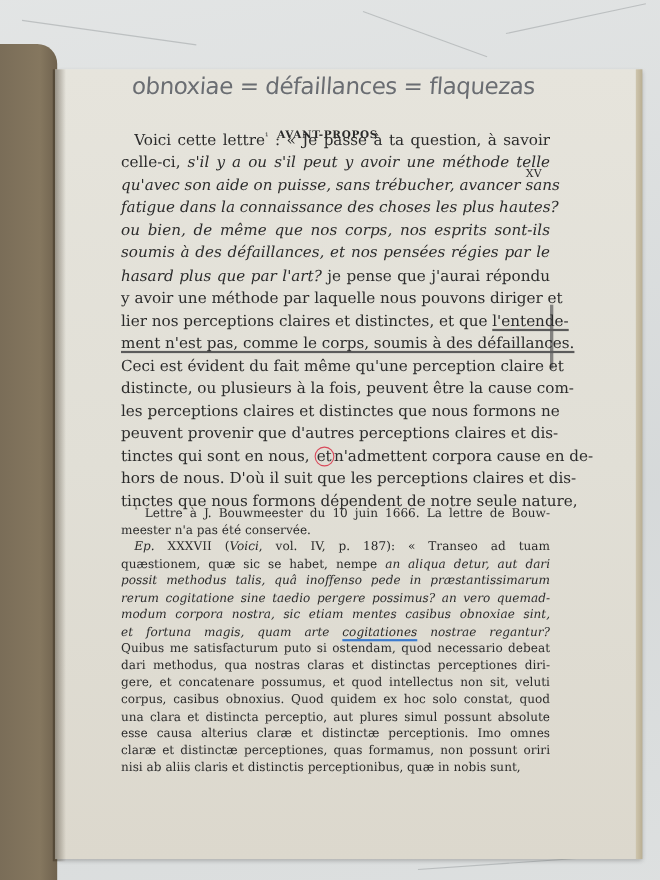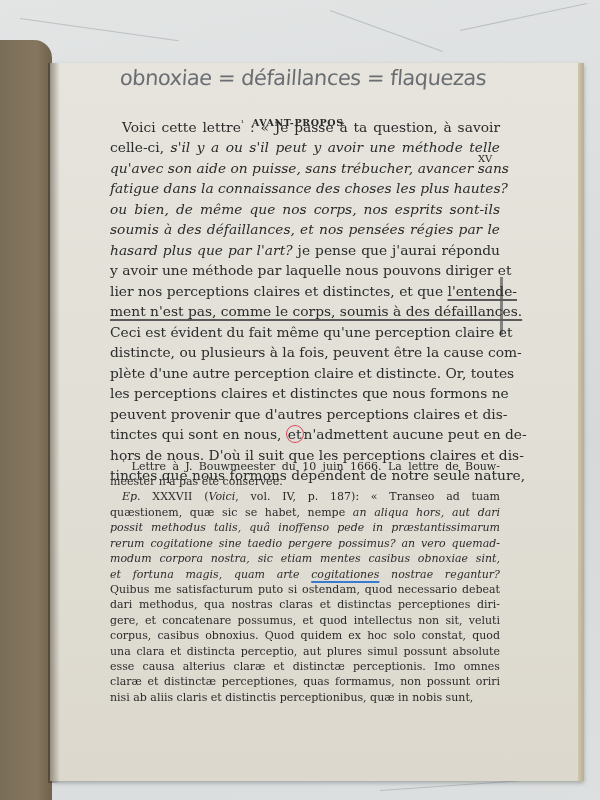--- a/index.html
+++ b/index.html
@@ -91,33 +91,32 @@
   <span class="line it"><span class="ul-red">qu'avec son aide on puisse</span><span>, sans trébucher, </span><span class="ul-red">avancer</span><span> sans</span></span>
   <span class="line it"><span>fatigue </span><span class="ul-red">dans la connaissance des choses</span><span> les plus hautes?</span></span>
   <span class="line it">ou bien, de même que nos corps, nos esprits sont-ils</span>
   <span class="line it">soumis à des défaillances, et nos pensées régies par le</span>
   <span class="line"><span class="it">hasard plus que par l'art?</span><span> je pense que j'aurai répondu</span></span>
   <span class="line ul-red">y avoir une méthode par laquelle nous pouvons diriger et</span>
   <span class="line"><span class="ul-red">lier</span><span> nos </span><span class="ul-red">perceptions</span><span> claires et distinctes, et que </span><span class="ul-gray">l'entende-</span></span>
   <span class="line ul-gray">ment n'est pas, comme le corps, soumis à des défaillances.</span>
   <span class="line">Ceci est évident du fait même qu'une perception claire et</span>
   <span class="line">distincte, ou plusieurs à la fois, peuvent être la cause com-</span>
-  <span class="line"><span>plète d'une autre perception claire et distincte. Or, </span><span class="ul-red">toutes</span></span>
   <span class="line"><span class="ul-red">les perceptions claires et distinctes</span><span> que nous formons ne</span></span>
   <span class="line"><span class="ul-red">peuvent provenir que d'autres perceptions</span><span> claires et dis-</span></span>
-  <span class="line"><span>tinctes </span><span class="ul-red">qui sont en nous,</span><span> </span><span class="circle-red">et</span><span class="ul-red">n'admettent aucune peut en de-</span></span>
+  <span class="line"><span>tinctes </span><span class="ul-red">qui sont en nous,</span><span> </span><span class="circle-red">et</span><span class="ul-red">n'admettent corpora cause en de-</span></span>
   <span class="line"><span class="ul-red">hors de nous</span><span>. D'où il suit que les perceptions claires et dis-</span></span>
   <span class="line last-line">tinctes que nous formons dépendent de notre seule nature,</span>
 </div>
 
 <div class="footnotes">
   <span class="line indent"><span class="sup">¹</span> <span>Lettre à J. Bouwmeester du 10 juin 1666. La lettre de Bouw-</span></span>
   <span class="line last-line">meester n'a pas été conservée.</span>
   <span class="line indent"><span class="it">Ep.</span><span> XXXVII (</span><span class="it">Voici</span><span>, vol. IV, p. 187): « Transeo ad tuam</span></span>
-  <span class="line"><span>quæstionem, quæ sic se habet, nempe </span><span class="it">an aliqua hors, aut dari</span></span>
+  <span class="line"><span>quæstionem, quæ sic se habet, nempe </span><span class="it">an aliqua detur, aut dari</span></span>
   <span class="line it">possit methodus talis, quâ inoffenso pede in præstantissimarum</span>
   <span class="line it">rerum cogitatione sine taedio pergere possimus? an vero quemad-</span>
   <span class="line it">modum corpora nostra, sic etiam mentes casibus obnoxiae sint,</span>
   <span class="line it"><span>et fortuna magis, quam arte </span><span class="ul-blue">cogitationes</span><span> nostrae regantur?</span></span>
   <span class="line">Quibus me satisfacturum puto si ostendam, quod necessario debeat</span>
   <span class="line">dari methodus, qua nostras claras et distinctas perceptiones diri-</span>
   <span class="line">gere, et concatenare possumus, et quod intellectus non sit, veluti</span>
   <span class="line">corpus, casibus obnoxius. Quod quidem ex hoc solo constat, quod</span>
   <span class="line">una clara et distincta perceptio, aut plures simul possunt absolute</span>
   <span class="line">esse causa alterius claræ et distinctæ perceptionis. Imo omnes</span>

